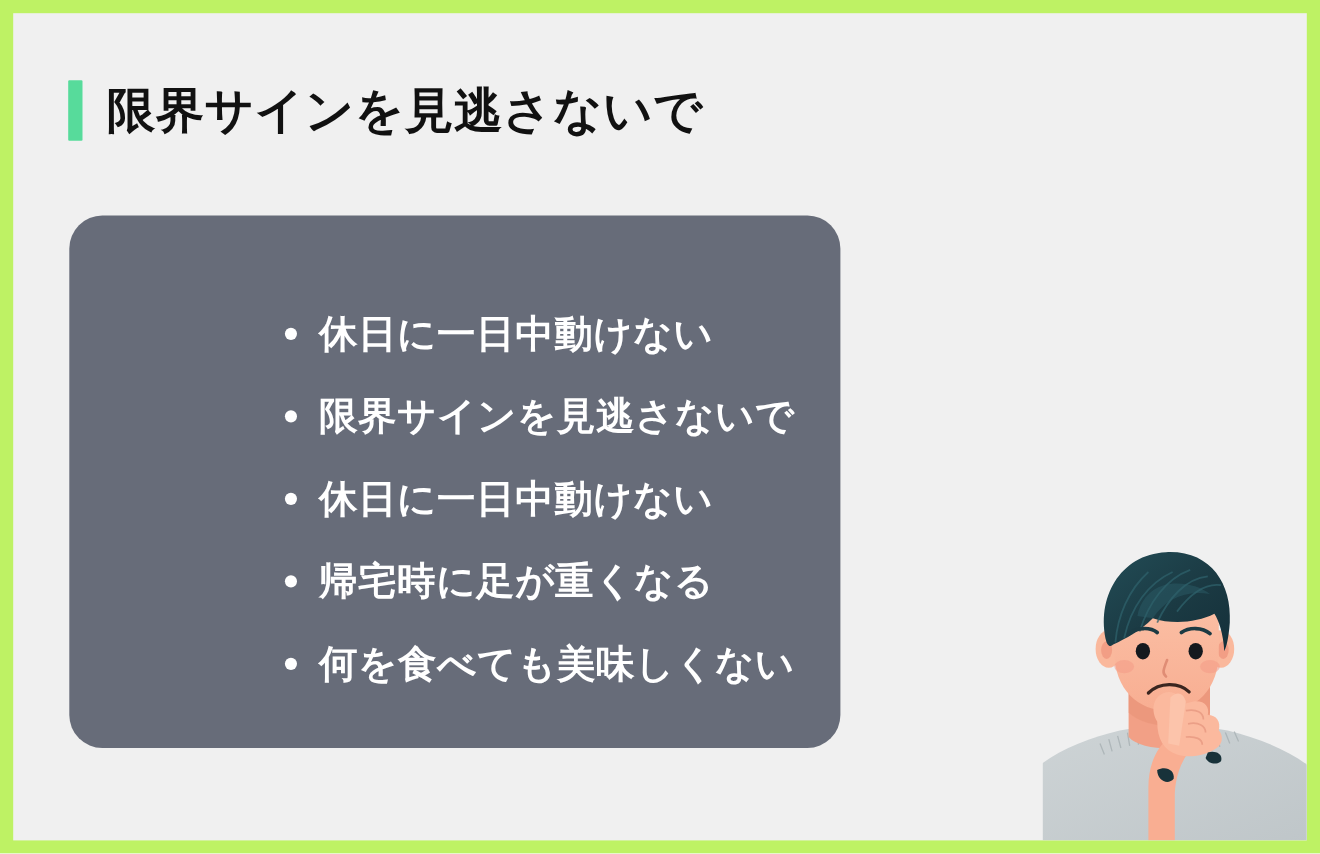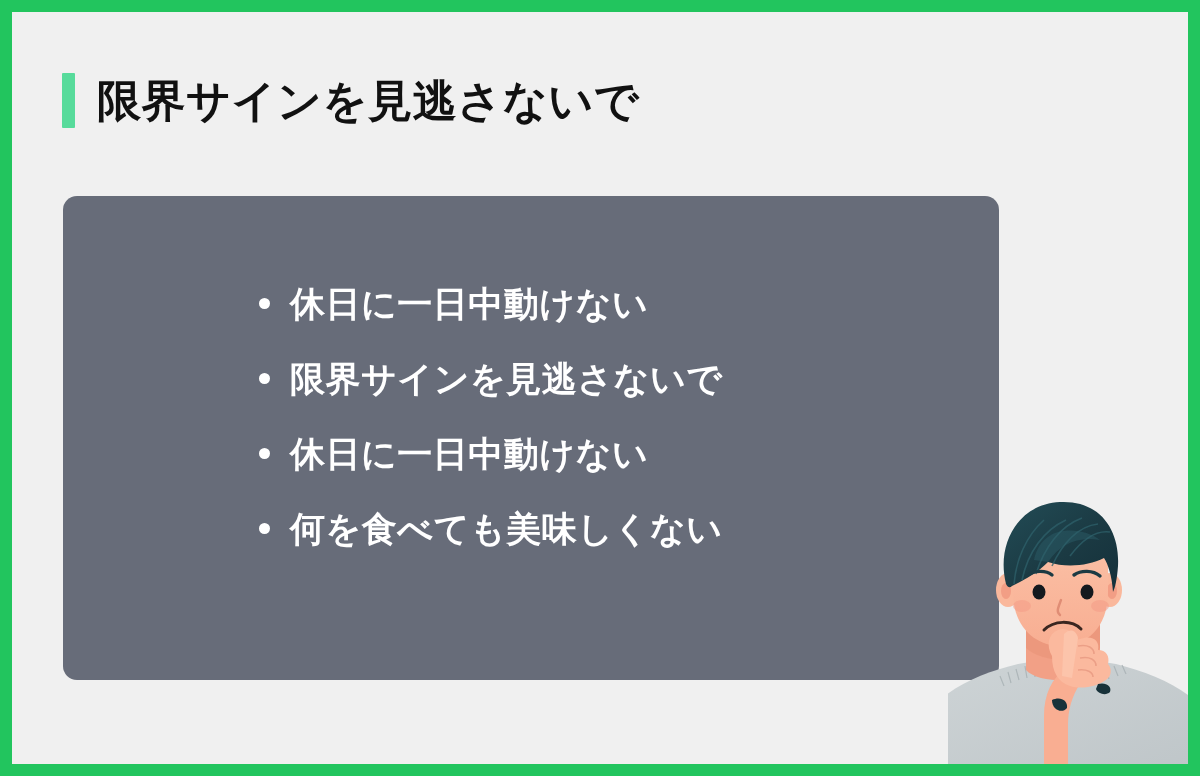--- a/index.html
+++ b/index.html
@@ -10,21 +10,21 @@
     height: 776px;
     overflow: hidden;
     font-family: "Liberation Sans", "DejaVu Sans", sans-serif;
   }
 
   
   .slide {
     position: relative;
     width: 1200px;
     height: 776px;
-    background: #22c55e;           
+    background: #bef264;           
     padding: 12px;
   }
 
   .slide-inner {
     position: relative;
     width: 100%;
     height: 100%;
     background: #F0F0F0;           
     overflow: hidden;
   }
@@ -54,24 +54,24 @@
     letter-spacing: 0.5px;
     line-height: 1;
     white-space: nowrap;
   }
 
   
   .card {
     position: absolute;
     left: 51px;
     top: 184px;
-    width: 936px;
+    width: 701px;
     height: 484px;
     background: #676C79;           
-    border-radius: 14px;
+    border-radius: 30px;
   }
 
   .bullet-list {
     position: absolute;
     left: 196px;
     top: 70px;
     list-style: none;
   }
 
   .bullet-item {
@@ -130,20 +130,24 @@
         <li class="bullet-item">
           <span class="bullet-dot"></span>
           <span class="bullet-text">限界サインを見逃さないで</span>
         </li>
 
         <li class="bullet-item">
           <span class="bullet-dot"></span>
           <span class="bullet-text">休日に一日中動けない</span>
         </li>
 
+        <li class="bullet-item">
+          <span class="bullet-dot"></span>
+          <span class="bullet-text">帰宅時に足が重くなる</span>
+        </li>
 
         <li class="bullet-item">
           <span class="bullet-dot"></span>
           <span class="bullet-text">何を食べても美味しくない</span>
         </li>
 
       </ul>
     </div>
 
     <div class="illustration">

